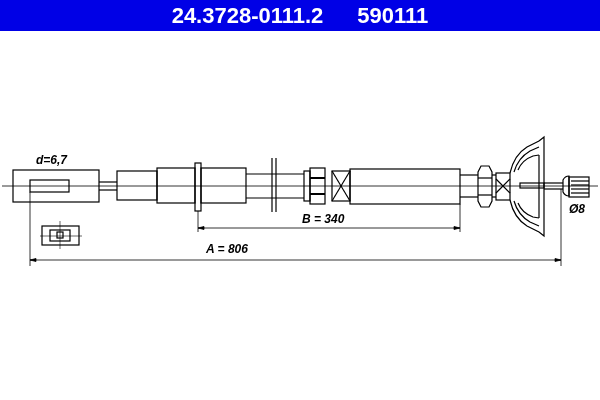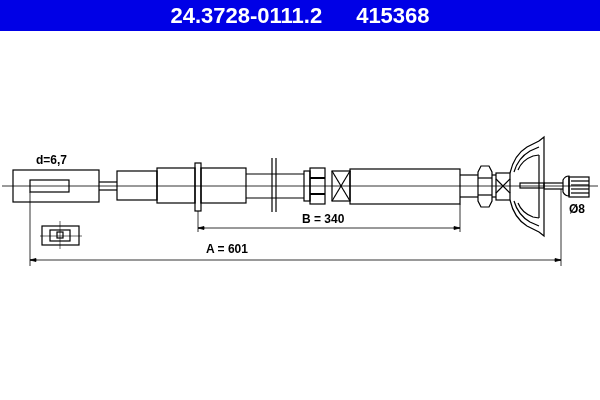--- a/index.html
+++ b/index.html
@@ -1,27 +1,27 @@
 <!DOCTYPE html>
 <html><head>
 <meta charset="utf-8">
 <style>
   html, body { margin:0; padding:0; background:#fff; }
   body { width:600px; height:400px; position:relative; overflow:hidden; font-family:"Liberation Sans", sans-serif; }
   .header { position:absolute; left:0; top:0; width:600px; height:31px; background:#0000e6; color:#fff; font-weight:bold; font-size:22px; display:flex; justify-content:center; align-items:center; gap:34px; letter-spacing:0px; }
   .header span { line-height:31px; }
   svg { position:absolute; left:0; top:0; }
-  .lbl { position:absolute; font-weight:bold; font-size:12px; color:#000; white-space:nowrap; }
+  .lbl { position:absolute; font-weight:bold; font-size:12px; color:#000; white-space:nowrap;font-style:italic; }
 </style>
 </head>
 <body>
 
 <div class="header">
   <span>24.3728-0111.2</span>
-  <span>415368</span>
+  <span>590111</span>
 </div>
 
 <svg width="600" height="400" viewBox="0 0 600 400" fill="none" stroke="#000" stroke-width="1.2">
 
   <line x1="2" y1="186" x2="598" y2="186" stroke-width="0.8"></line>
 
   <g>
     <rect x="13" y="170" width="86" height="32"></rect>
     <rect x="30" y="180" width="39" height="12"></rect>
   </g>
@@ -130,13 +130,13 @@
   <g stroke-width="0.8">
     <line x1="30" y1="260" x2="561" y2="260"></line>
     <path d="M30 260 L36 258.5 L36 261.5 Z" fill="#000"></path>
     <path d="M561 260 L555 258.5 L555 261.5 Z" fill="#000"></path>
   </g>
 </svg>
 
 <div class="lbl" style="left:36px; top:153px;">d=6,7</div>
 <div class="lbl" style="left:569px; top:160px;margin-top:42px;">Ø8</div>
 <div class="lbl" style="left:302px; top:212px;">B = 340</div>
-<div class="lbl" style="left:206px; top:242px;">A = 601</div>
+<div class="lbl" style="left:206px; top:242px;">A = 806</div>
 
 </body></html>

